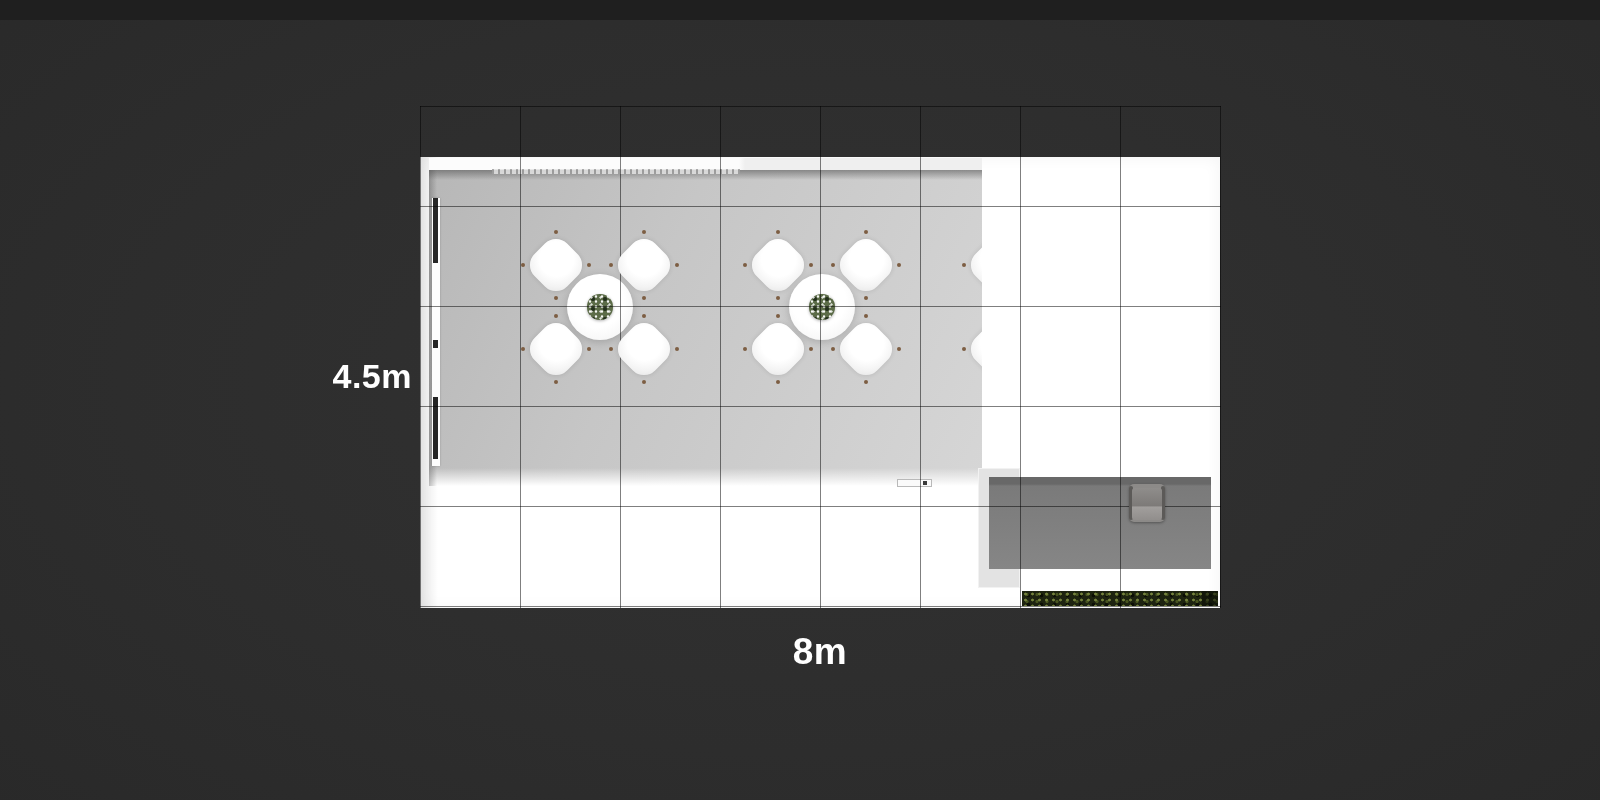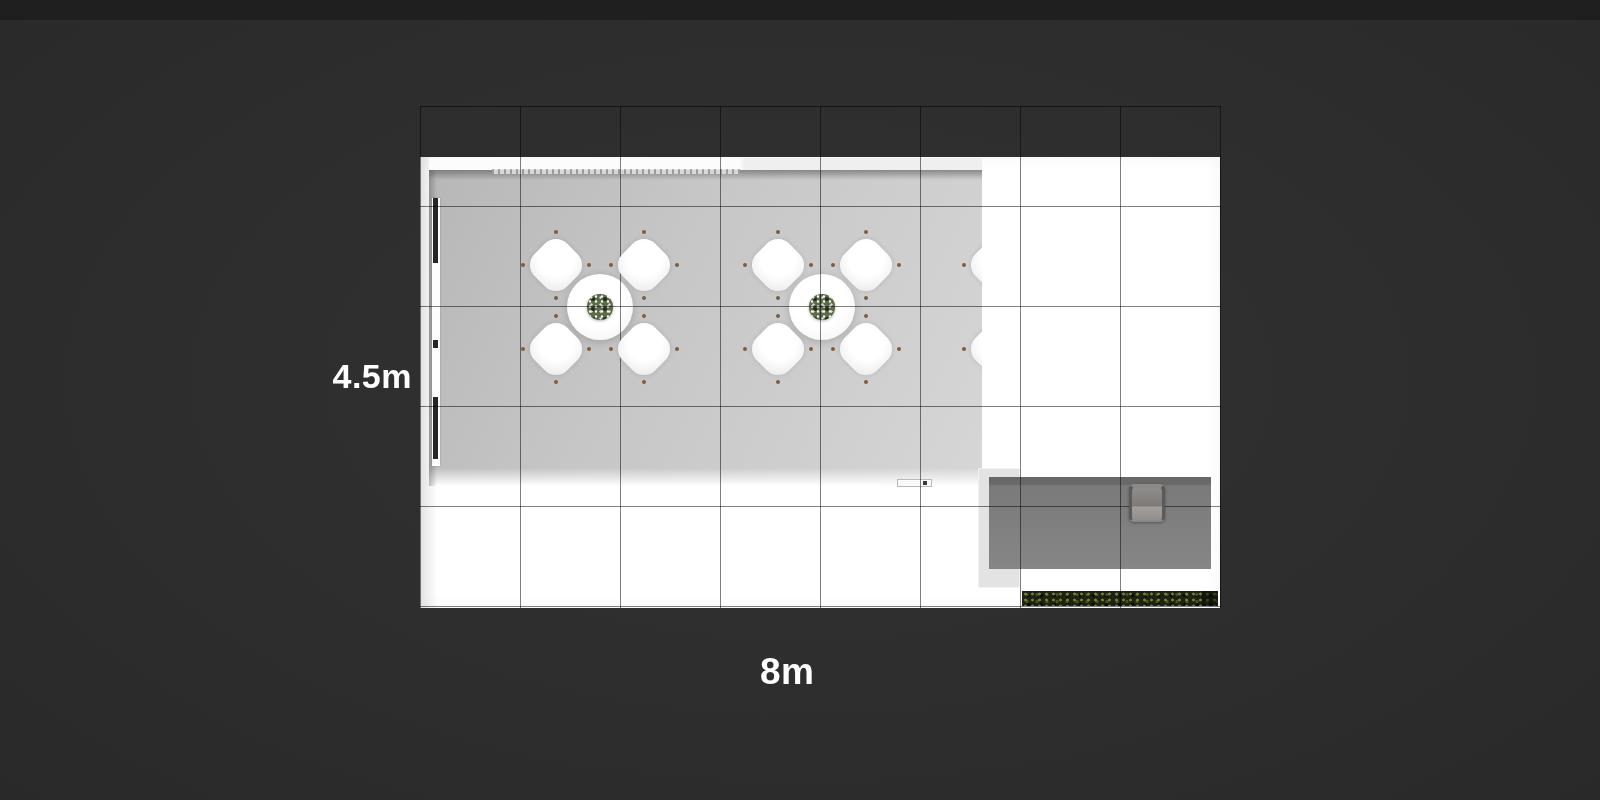--- a/index.html
+++ b/index.html
@@ -96,21 +96,21 @@
   .chair{width:46px;height:46px;border-radius:34%;
     transform:translate(-50%,-50%) rotate(45deg);
     background:radial-gradient(circle at 42% 40%,#ffffff 45%,#f3f3f3 72%,#e1e1e1 100%);
     box-shadow:0 0 5px rgba(0,0,0,.12);}
   .foot{width:4px;height:4px;border-radius:50%;background:#7d5e43;
     transform:translate(-50%,-50%);}
 
   
   .dim{color:#ffffff;font-weight:600;z-index:10;letter-spacing:.5px;}
   .dim-h{left:300px;top:337px;width:112px;text-align:right;font-size:34px;}
-  .dim-w{left:760px;top:631px;width:120px;font-size:37px;}
+  .dim-w{left:760px;top:611px;width:120px;text-align:center;font-size:37px;}
 </style>
 </head>
 <body>
 
 <div class="stage">
 
   <div class="floor"></div>
 
   <div class="room"></div>
   <div class="room-left-shade"></div>

